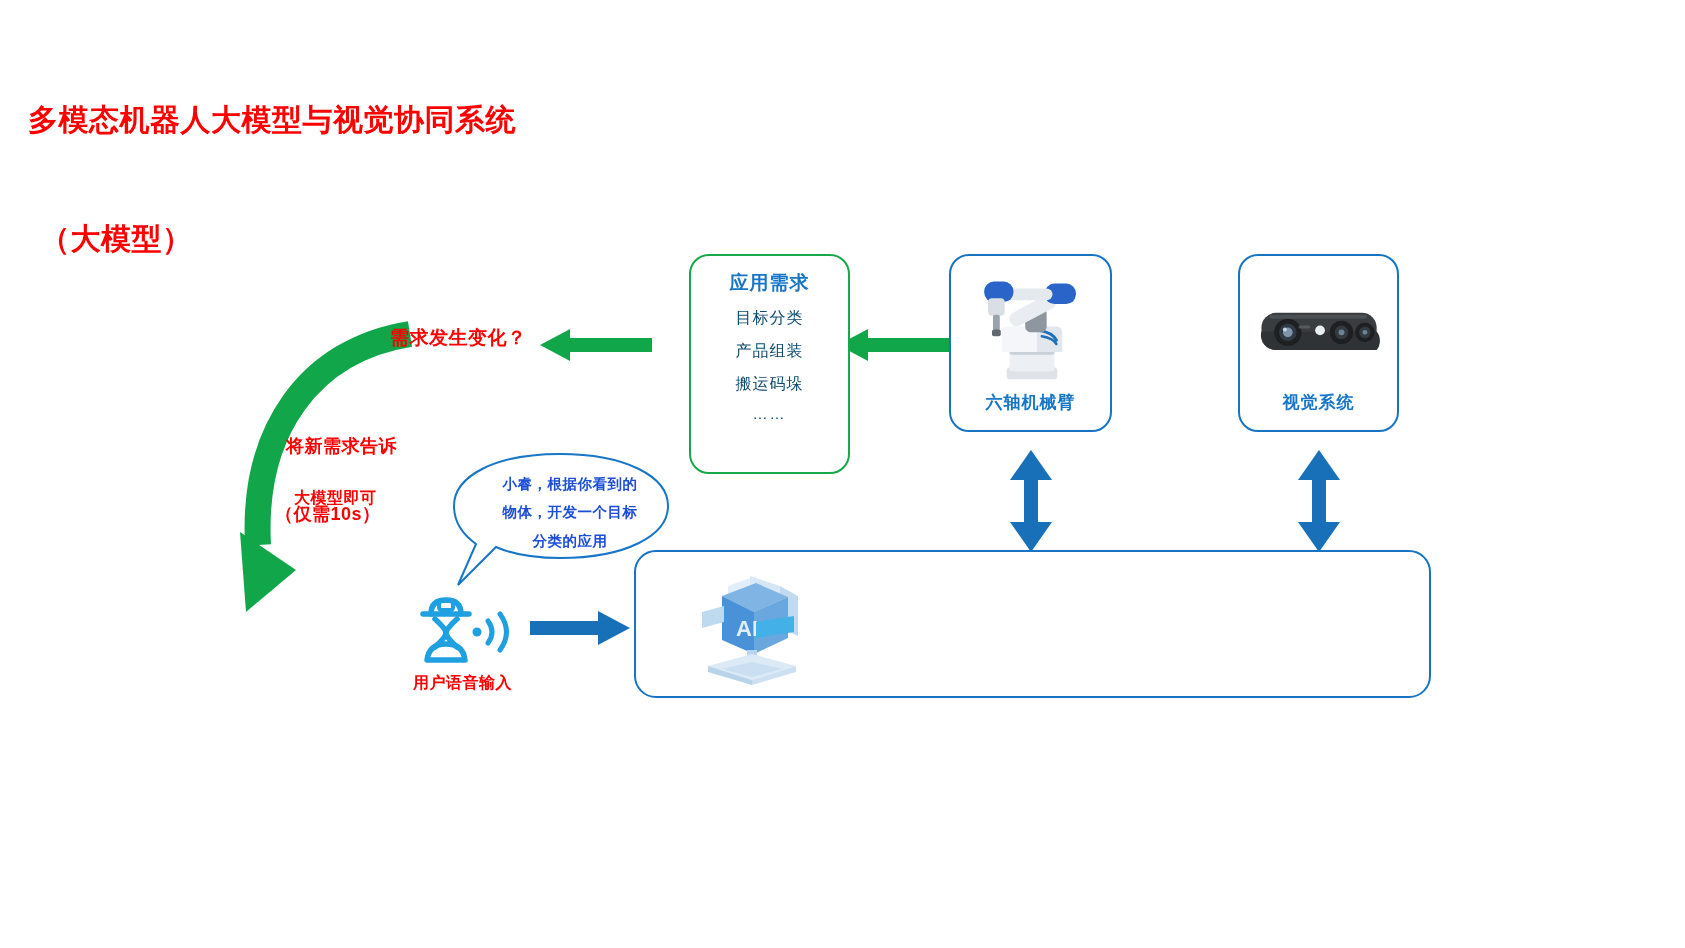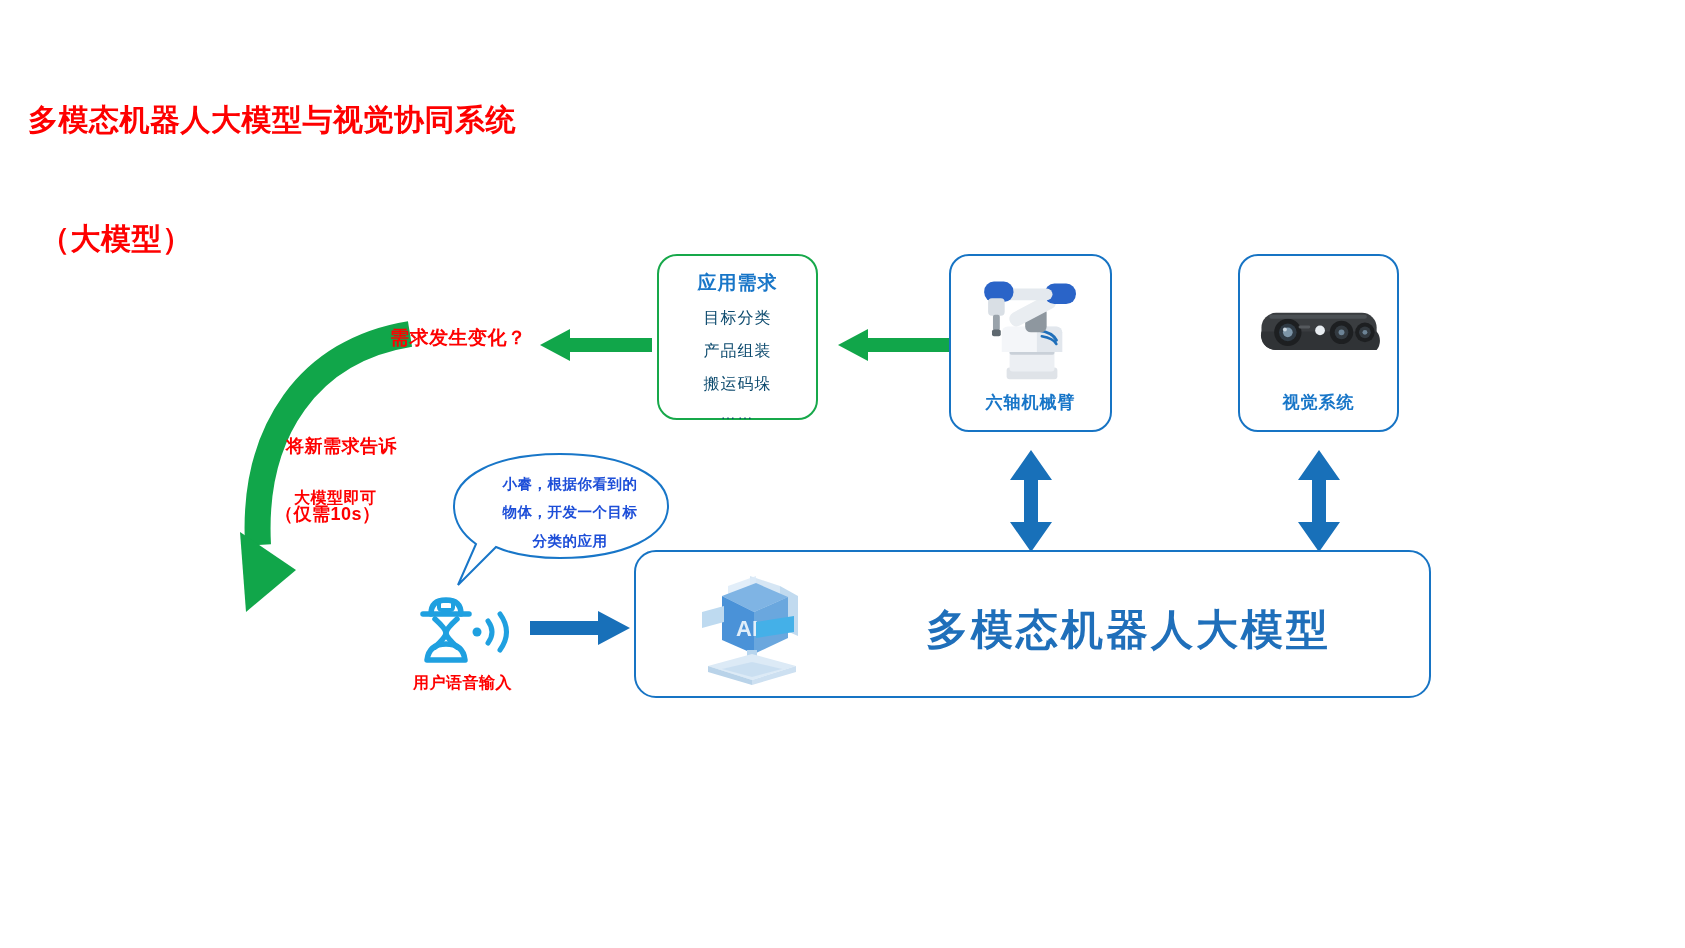--- a/index.html
+++ b/index.html
@@ -40,24 +40,24 @@
     position: absolute;
     border-radius: 20px;
     background: #ffffff;
     box-sizing: border-box;
   }
   .card-green { border: 2.5px solid #17a84a; }
   .card-blue  { border: 2.5px solid #1774c4; }
 
   
   #req-box {
-    left: 657px;
+    left: 689px;
     top: 254px;
     width: 161px;
-    height: 166px;
+    height: 220px;
   }
   #req-title {
     text-align: center;
     color: #1876c8;
     font-size: 19px;
     font-weight: 700;
     margin-top: 14px;
     letter-spacing: 1px;
   }
   .req-item {
@@ -346,16 +346,15 @@
 
       <polygon points="62,52 100,46 100,62 62,68" fill="#44b0e8"></polygon>
 
       <rect x="53" y="80" width="10" height="16" fill="#b7d5ee"></rect>
 
       <polygon points="58,84 102,96 58,110 14,96" fill="#dceaf6"></polygon>
       <polygon points="58,92 88,99 58,107 28,99" fill="#c5dcf0" opacity="0.8"></polygon>
       <polygon points="14,96 14,102 58,115 58,110" fill="#b9d3e9"></polygon>
       <polygon points="102,96 102,102 58,115 58,110" fill="#cde0f1"></polygon>
     </svg>
-    <div id="model-title">多模态机器人大模型</div>
   </div>
 
 </div>
 
 </body></html>

